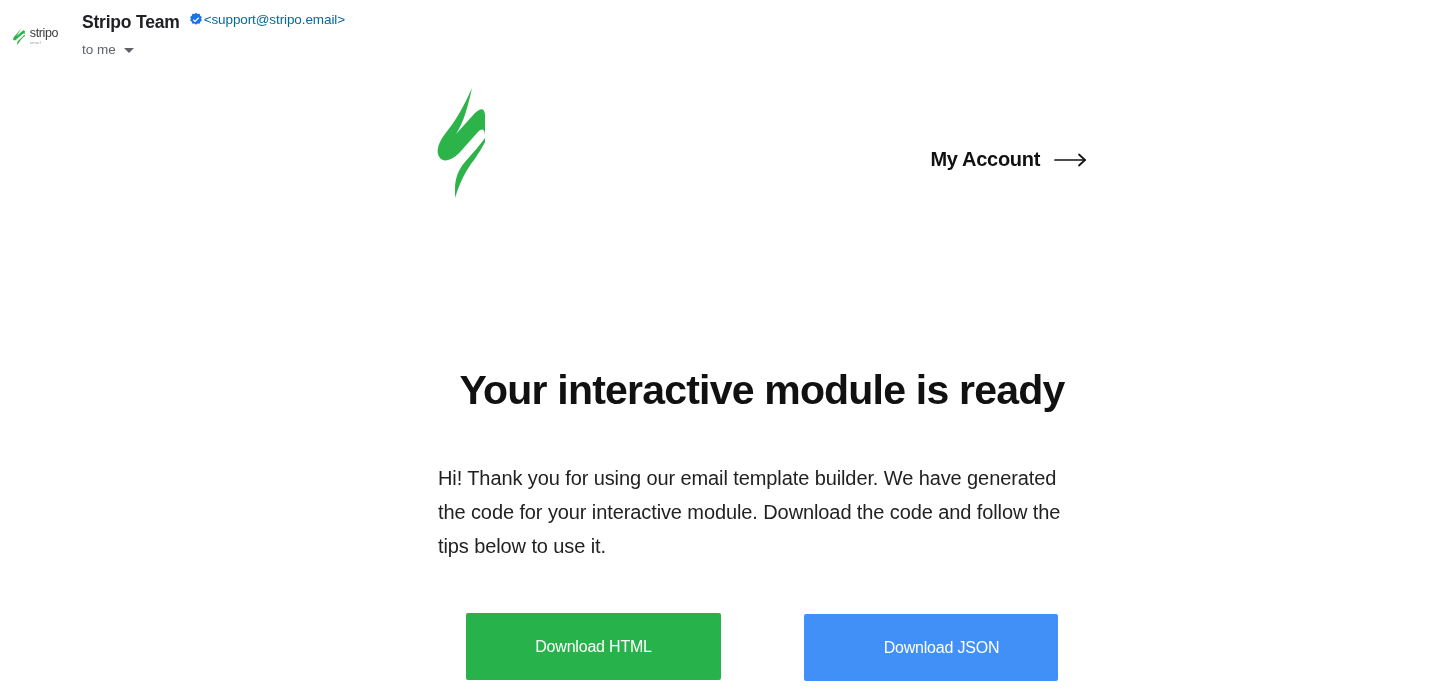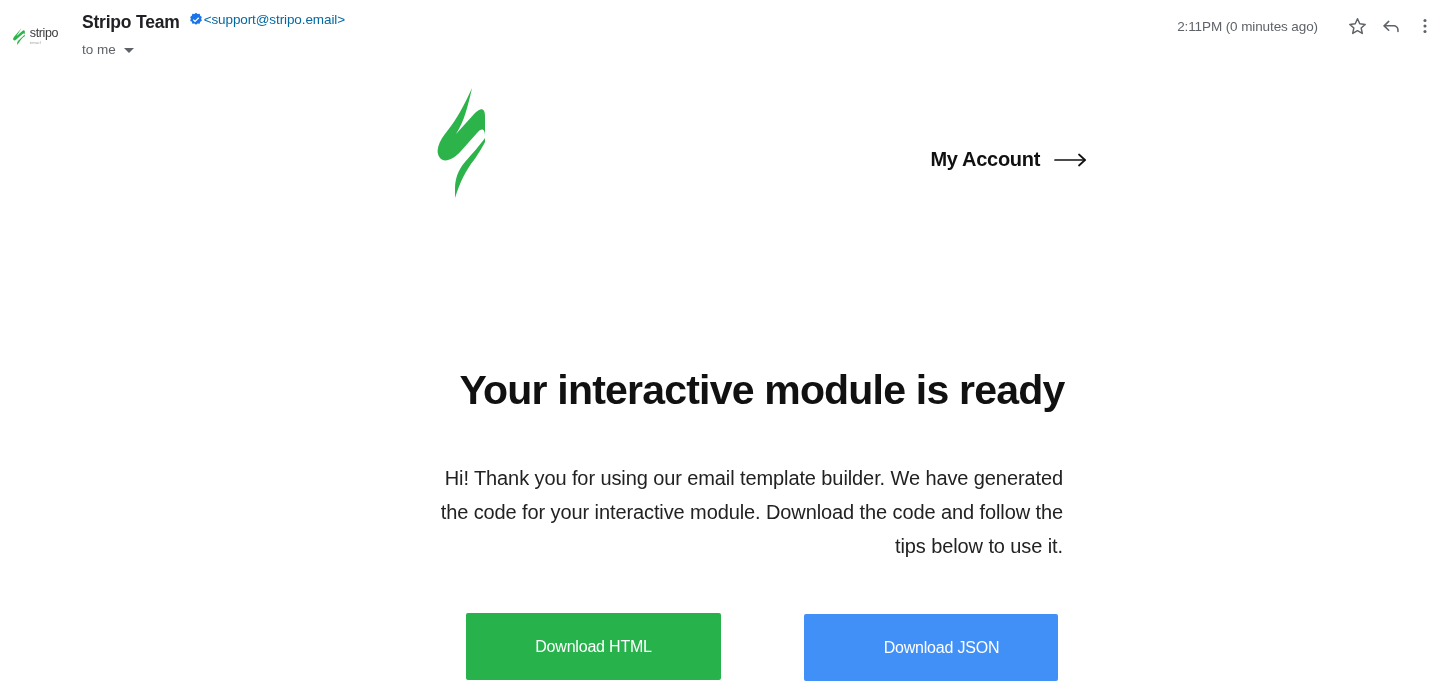--- a/index.html
+++ b/index.html
@@ -200,21 +200,20 @@
   .body-copy {
     position: absolute;
     left: 438px;
     top: 375px;
     width: 625px;
     font-size: 20px;
     line-height: 34px;
     color: #222222;
     margin: 0;
     letter-spacing: -0.1px;
-    text-align: right;
   }
 
   
   .btn-row {
     position: absolute;
     left: 0;
     top: 527px;
     width: 1456px;
     height: 80px;
   }
@@ -270,44 +269,20 @@
         <path fill="#ffffff" d="M10.6 15.4 L7.2 12 l1.3 -1.3 2.1 2.1 4.9 -4.9 1.3 1.3z"></path>
       </svg>
       <span class="sender-email">&lt;support@stripo.email&gt;</span>
     </div>
     <div class="recipient-line">
       <span class="recipient-text">to me</span>
       <span class="caret-down"></span>
     </div>
   </div>
 
-  <div class="header-actions">
-    <span class="timestamp">2:11PM (0 minutes ago)</span>
-
-    <span class="icon-btn">
-      <svg width="21" height="21" viewBox="0 0 24 24" fill="none" stroke="#5f6368" stroke-width="1.7" stroke-linejoin="round">
-        <path d="M12 3.2 l2.6 5.7 6.2 0.7 -4.6 4.2 1.3 6.1 -5.5 -3.1 -5.5 3.1 1.3 -6.1 -4.6 -4.2 6.2 -0.7z"></path>
-      </svg>
-    </span>
-
-    <span class="icon-btn">
-      <svg width="22" height="22" viewBox="0 0 24 24" fill="none" stroke="#5f6368" stroke-width="1.7" stroke-linecap="round" stroke-linejoin="round">
-        <path d="M9.5 7 L4.5 11.8 L9.5 16.6"></path>
-        <path d="M4.8 11.8 H15 a4.6 4.6 0 0 1 4.6 4.6 V18"></path>
-      </svg>
-    </span>
-
-    <span class="icon-btn">
-      <svg width="20" height="20" viewBox="0 0 24 24" fill="#5f6368">
-        <circle cx="12" cy="5.4" r="1.85"></circle>
-        <circle cx="12" cy="12" r="1.85"></circle>
-        <circle cx="12" cy="18.6" r="1.85"></circle>
-      </svg>
-    </span>
-  </div>
 </div>
 
 <div class="email-body">
   <div class="email-canvas">
 
     <div class="brand-row">
       <svg class="brand-logo" viewBox="0 0 52 112">
         <path d="M38 2 C30 20 22 34 14 44 C4 56 1 66 6 72 C10 77 19 74 27 65 L43 47 C48 41 51 43 51 50 L51 30 C51 22 47 21 41 27 L22 48 C30 36 34 20 38 2 Z" fill="#2CB34A"></path>
         <path d="M51 52 C46 59 38 68 31 76 C24 84 21 93 21 103 L21 112 C26 96 32 84 40 74 C45 67 49 60 51 56 Z" fill="#2CB34A"></path>
       </svg>

